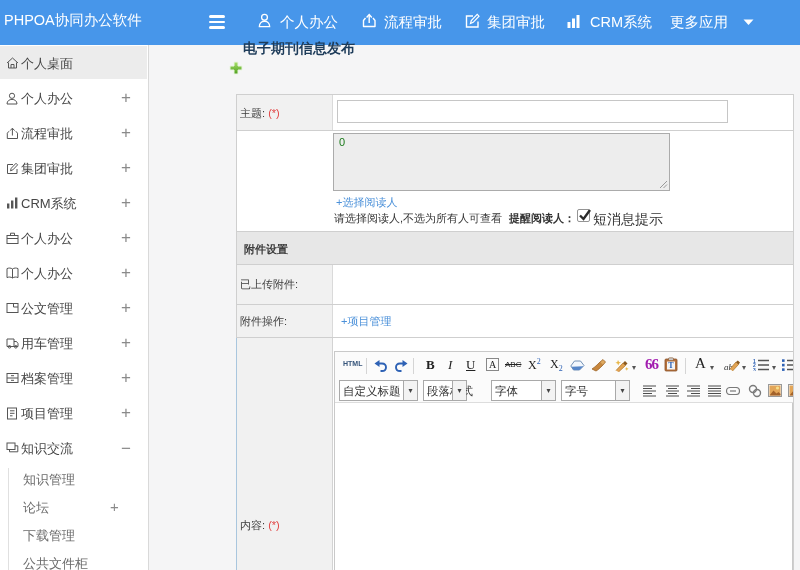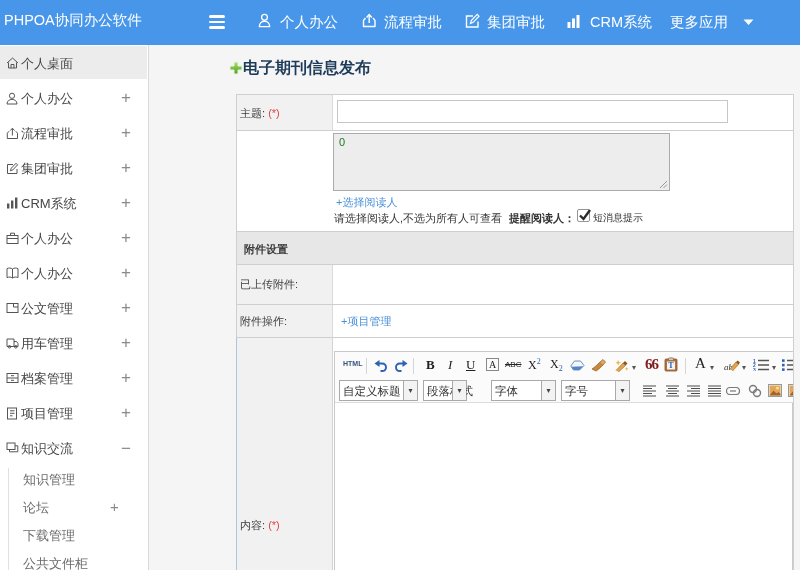--- a/index.html
+++ b/index.html
@@ -17,21 +17,21 @@
 #sidebar { position:absolute; left:0; top:45px; width:149px; height:525px; background:#fff; border-right:1px solid #d9d9d9; }
 .sitem { position:absolute; left:0; width:147px; height:35px; }
 .sitem .txt { position:absolute; left:21px; top:50%; margin-top:-8px; font-size:13px; color:#464646; }
 .sitem .plus { position:absolute; left:121px; top:50%; margin-top:-10px; font-size:17px; color:#8a8a8a; font-weight:400; }
 .sitem svg { position:absolute; left:6px; top:50%; margin-top:-6px; }
 .subitem { position:absolute; left:0; width:147px; height:28px; }
 .subitem .txt { position:absolute; left:23px; top:50%; margin-top:-8px; font-size:13px; color:#6b6b6b; }
 
 
 #content { position:absolute; left:149px; top:45px; width:651px; height:525px; background:#f5f5f6; }
-#title { position:absolute; left:243px; top:58px; font-size:16px; font-weight:bold; color:#1e3c5a; }
+#title { position:absolute; left:243px; top:40px; font-size:14px; font-weight:bold; color:#1e3c5a; }
 
 
 .row { position:absolute; left:236px; width:558px; border:1px solid #cfcfcf; border-top:none; background:#fff; }
 .lbl { position:absolute; left:0; top:0; bottom:0; width:96px; background:#f1f1f1; border-right:1px solid #dadada; }
 .lbl > span { position:absolute; left:3px; font-size:11px; color:#3d3d3d; white-space:nowrap; }
 .red { color:#e24545; }
 a.blue { color:#4a90d9; text-decoration:none; font-size:11px; }
 
 
 #toolbar .tb { position:absolute; }
@@ -232,21 +232,21 @@
     </svg>
   </div>
   <a class="blue" style="position:absolute;left:99px;top:64px;">+选择阅读人</a>
   <span style="position:absolute;left:97px;top:80px;font-size:11px;color:#333;white-space:nowrap;">请选择阅读人,不选为所有人可查看</span>
   <span style="position:absolute;left:272px;top:80px;font-size:11px;color:#333;font-weight:bold;white-space:nowrap;">提醒阅读人：</span>
   <span style="position:absolute;left:340px;top:78px;width:13px;height:13px;border:1px solid #949494;border-radius:2px;background:#fff;">
       <svg width="15" height="15" viewBox="0 0 15 15" style="position:absolute;left:-1px;top:-3px;">
         <path d="M3 8.5 L6.5 12 L13 3" stroke="#2b2b2b" stroke-width="2.4" fill="none"></path>
       </svg>
     </span>
-  <span style="position:absolute;left:356px;top:80px;font-size:10px;color:#333;white-space:nowrap;">短消息提示</span>
+  <span style="position:absolute;left:356px;top:80px;font-size:14px;color:#333;white-space:nowrap;">短消息提示</span>
 </div>
 
 <div class="row" style="top:232px;height:33px;background:#e7e7e7;">
   <span style="position:absolute;left:7px;top:10px;font-size:11px;font-weight:bold;color:#3d3d3d;">附件设置</span>
 </div>
 
 <div class="row" style="top:265px;height:40px;">
   <div class="lbl">
       <span style="top:12px;">已上传附件:</span>
     </div>
@@ -293,21 +293,21 @@
           <path d="M1 11 C4 9 6 7 9 4 L12 7 C9 10 7 12 5 13 Z" fill="#c8873c" stroke="#9c6428" stroke-width="0.8"></path>
           <path d="M9 4 L12 1.5 L14.5 4 L12 7" fill="#e0aa60" stroke="#9c6428" stroke-width="0.8"></path>
         </svg>
       <svg class="tb" style="left:279px;top:6px;" width="16" height="14" viewBox="0 0 16 14">
           <path d="M2 12.5 L9 5 L11.5 7.5 L4.5 14" fill="#e2a353" stroke="#b07a30" stroke-width="0.8"></path>
           <path d="M9 5 L11 3 L13.5 5.5 L11.5 7.5 Z" fill="#8a5a20"></path>
           <path d="M4 2 L5 4 L7 4.6 L5 5.4 L4.3 7.4 L3.4 5.4 L1.4 4.7 L3.3 4 Z" fill="#e8b84a"></path>
           <path d="M12.5 9 L13.2 10.3 L14.6 10.8 L13.3 11.4 L12.8 12.8 L12.2 11.4 L10.8 10.9 L12.1 10.3 Z" fill="#e8b84a"></path>
         </svg>
       <span class="tb" style="left:297px;top:11px;color:#555;font-size:8px;">▾</span>
-      <span class="tb ser" style="left:310px;top:4px;font-size:15px;font-weight:bold;color:#7f1d1d;letter-spacing:-1px;">66</span>
+      <span class="tb ser" style="left:310px;top:4px;font-size:15px;font-weight:bold;color:#a21caf;letter-spacing:-1px;">66</span>
       <svg class="tb" style="left:329px;top:5px;" width="14" height="15" viewBox="0 0 14 15">
           <rect x="1" y="2" width="12" height="12" rx="1" fill="#b4713c" stroke="#8a5226" stroke-width="0.8"></rect>
           <rect x="4.5" y="0.8" width="5" height="2.8" rx="1" fill="#c9c9c9" stroke="#8a5226" stroke-width="0.6"></rect>
           <rect x="3" y="4.5" width="8" height="8" fill="#f5f5f5"></rect>
           <text x="7" y="11.3" font-size="8" font-weight="bold" fill="#2e62b5" text-anchor="middle" font-family="Liberation Serif">T</text>
         </svg>
       <span class="sep" style="left:350px;"></span>
       <span class="tb ser" style="left:360px;top:3px;font-size:15px;">A</span>
       <span class="tb" style="left:375px;top:11px;color:#555;font-size:8px;">▾</span>
       <svg class="tb" style="left:388px;top:6px;" width="17" height="14" viewBox="0 0 17 14">

